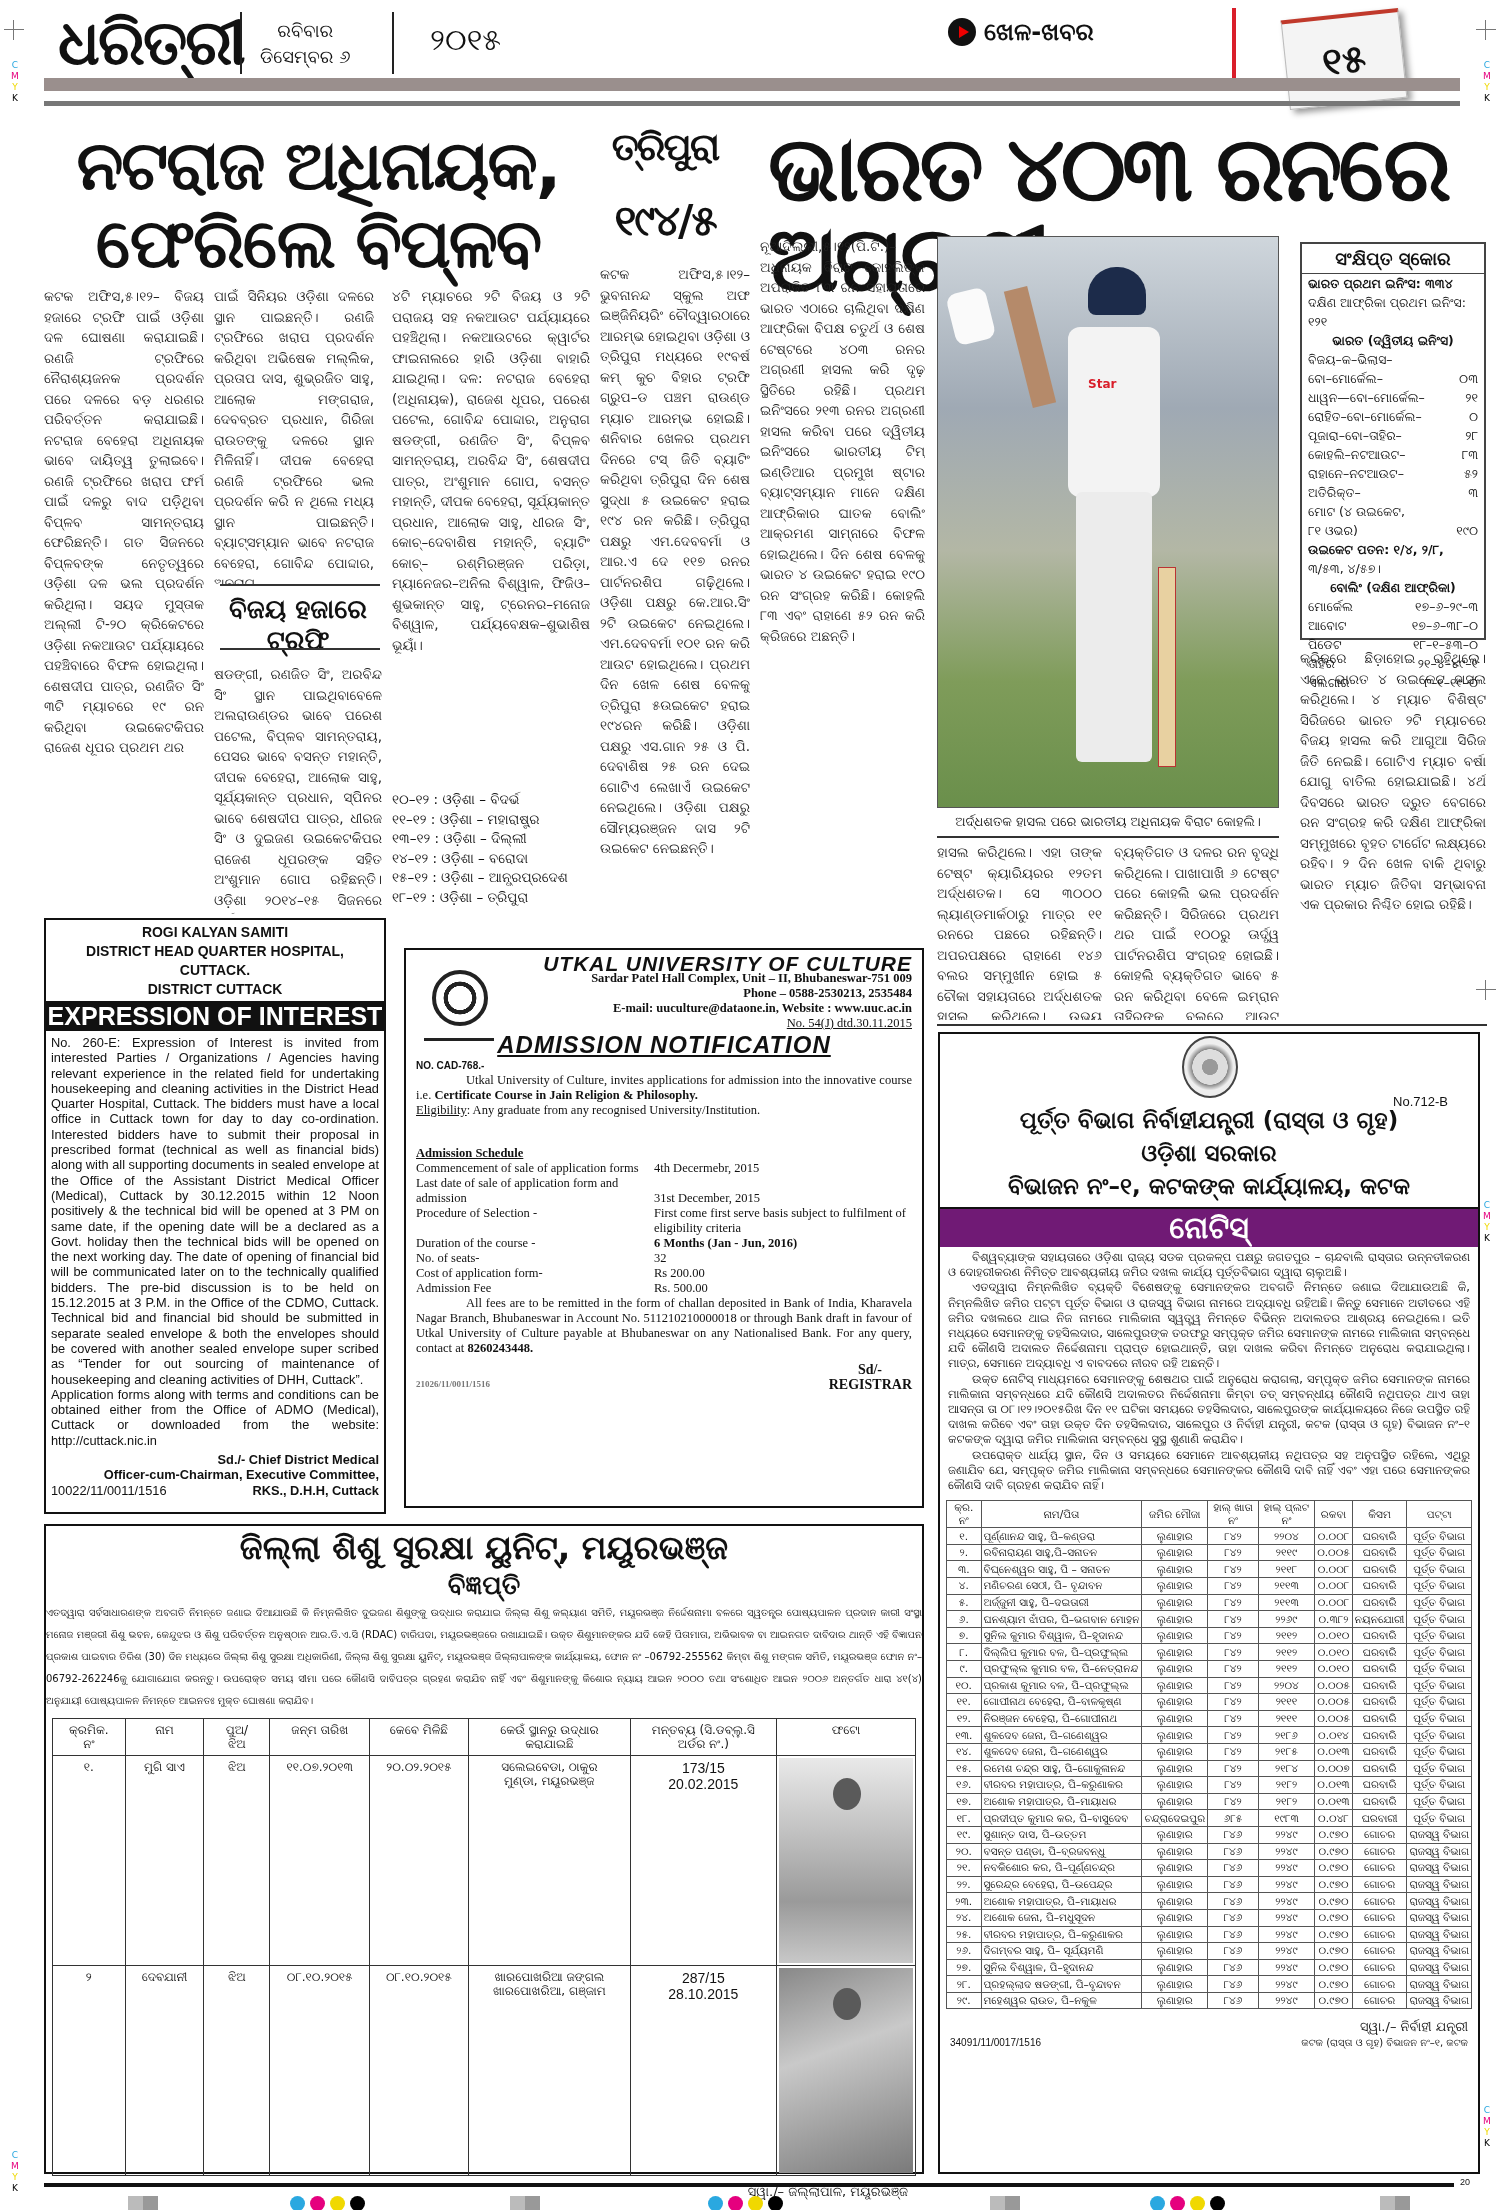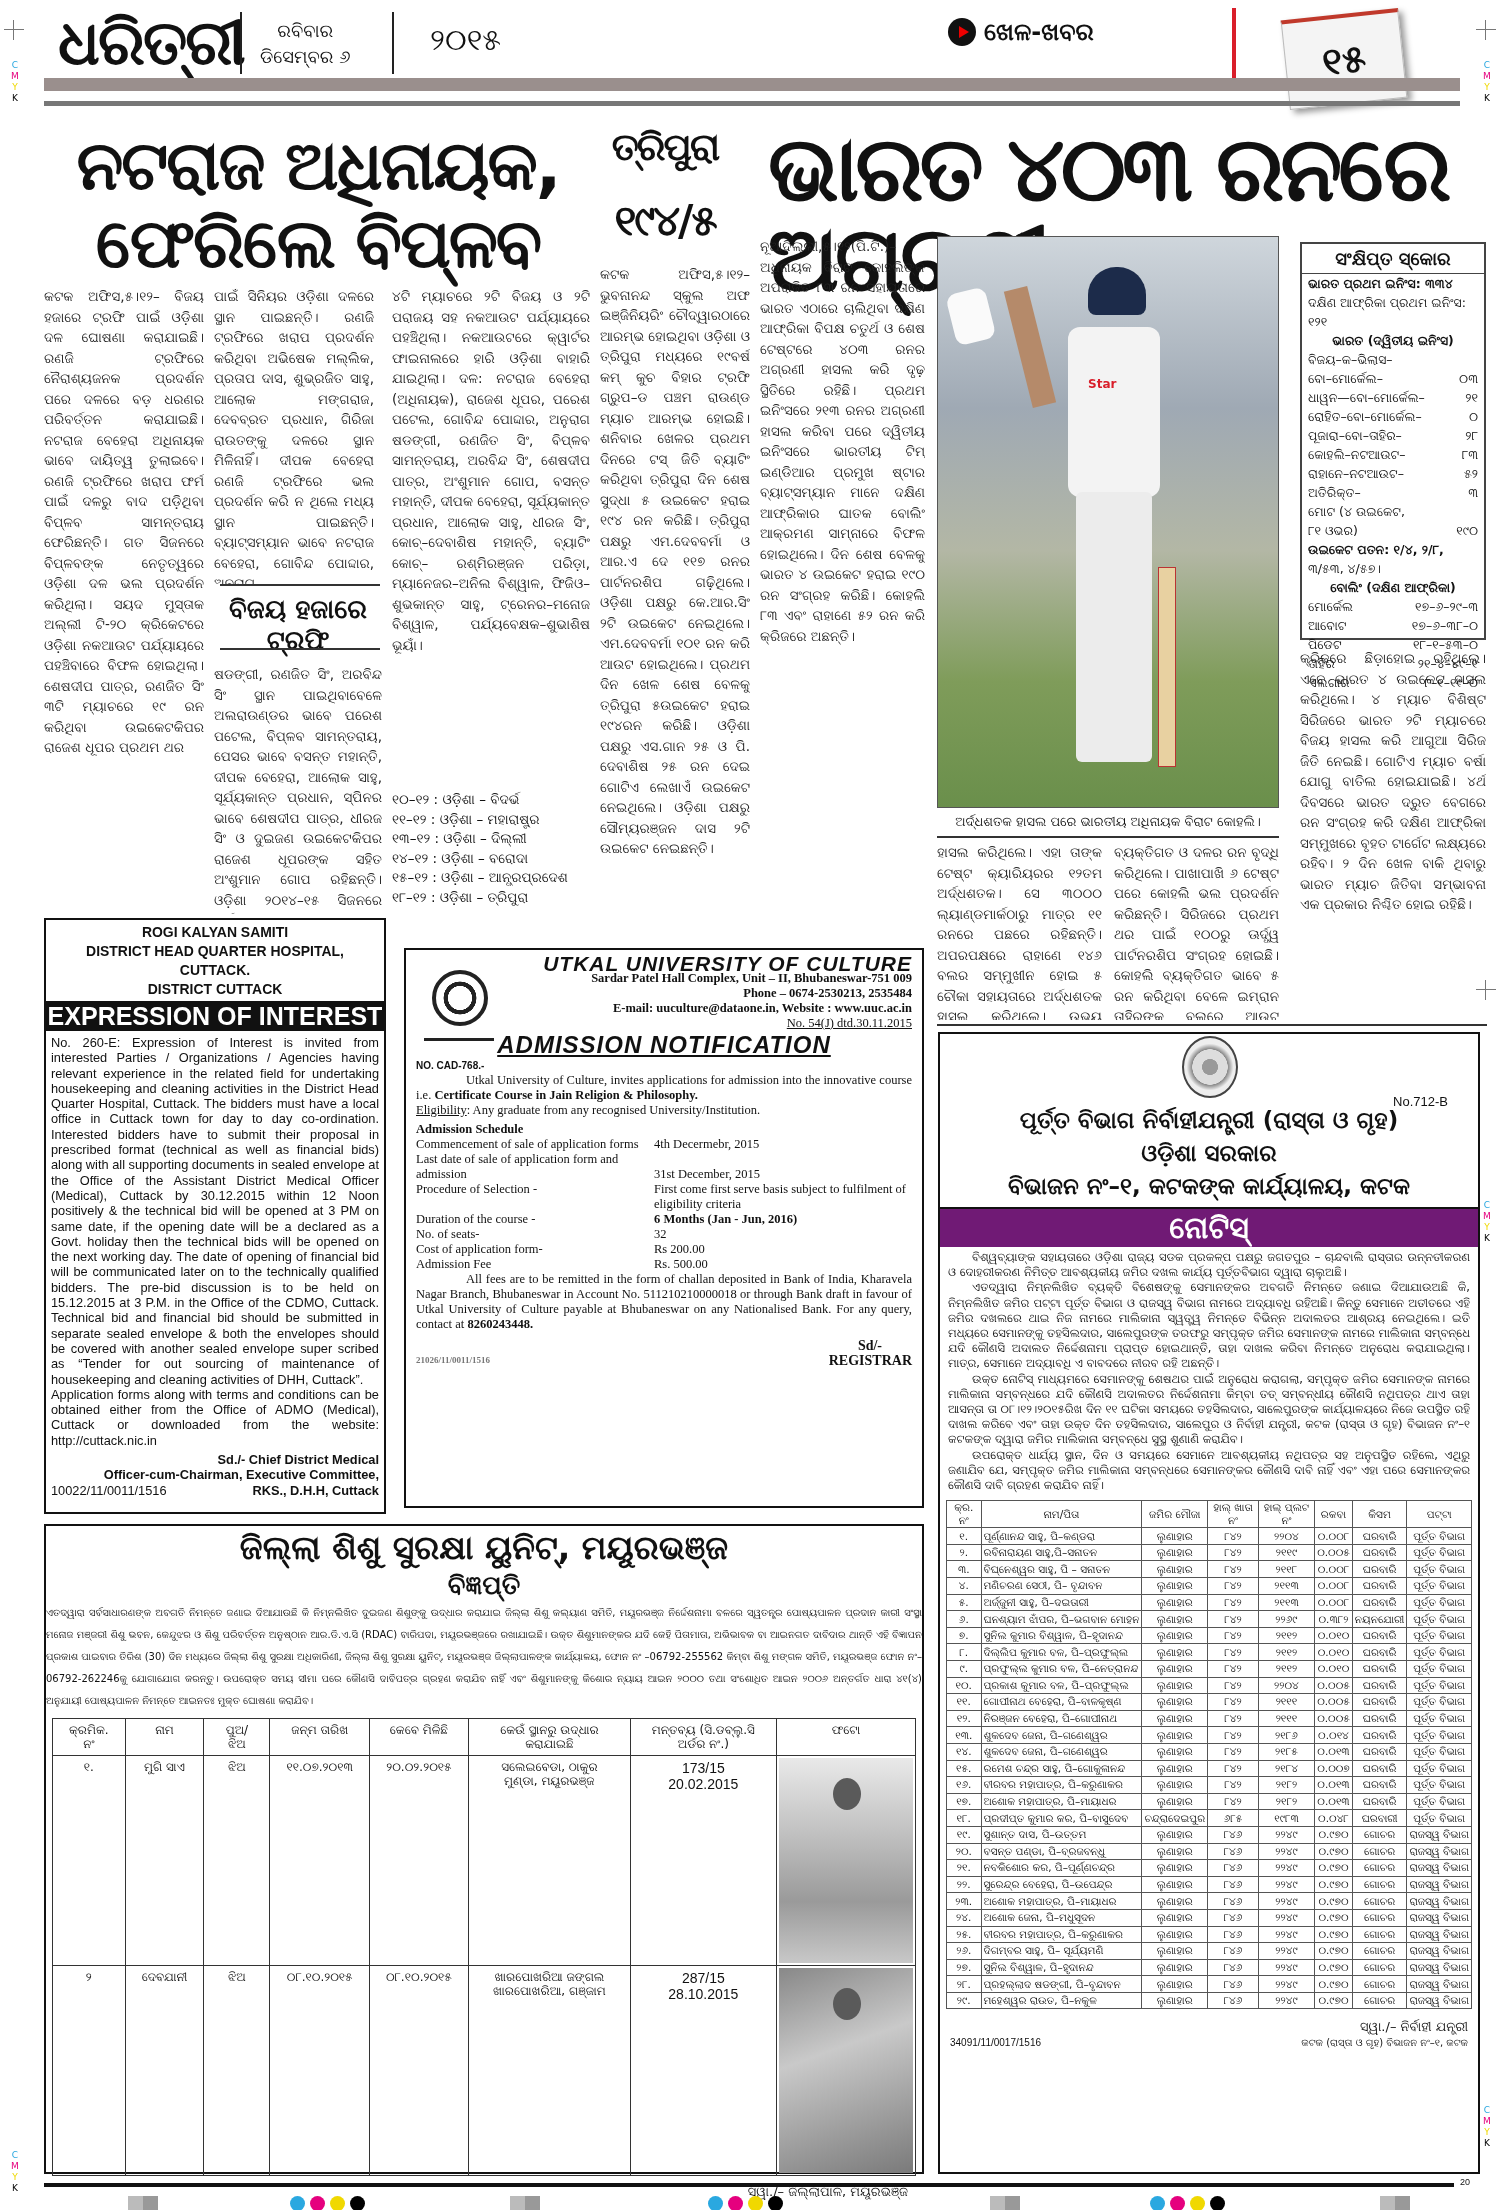--- a/index.html
+++ b/index.html
@@ -281,29 +281,29 @@
       </div>
   </div>
 </section>
 
 <section class="box uuc" style="left:404px;top:948px;width:520px;height:560px;padding:6px 10px">
   <div class="emblem"></div>
   <div class="emblem-line" style="top:88px;width:70px"></div>
   <div style="margin-left:120px;text-align:right">
     <div class="t">UTKAL UNIVERSITY OF CULTURE</div>
     <div style="font-weight:bold">Sardar Patel Hall Complex, Unit – II, Bhubaneswar-751 009</div>
-    <div style="font-weight:bold">Phone – 0674-2530213, 2535484</div>
+    <div style="font-weight:bold">Phone – 0588-2530213, 2535484</div>
     <div style="font-weight:bold">E-mail: uuculture@dataone.in, Website : www.uuc.ac.in</div>
     <div style="text-decoration:underline">No. 54(J) dtd.30.11.2015</div>
   </div>
   <div class="an">ADMISSION NOTIFICATION</div>
   <div style="font-family:'Liberation Sans',sans-serif;font-size:10px;font-weight:bold">NO. CAD-768.-</div>
   <div style="text-indent:50px;text-align:justify"><span>Utkal University of Culture, invites applications for admission into the innovative course i.e.</span> <b>Certificate Course in Jain Religion &amp; Philosophy.</b></div>
   <div><u>Eligibility</u><span>: Any graduate from any recognised University/Institution.</span></div>
-  <div style="margin-top:4px;font-weight:bold;">Admission Schedule</div>
+  <div style="margin-top:28px;font-weight:bold;text-decoration:underline">Admission Schedule</div>
   <div class="sch">
     <div>Commencement of sale of application forms</div>
       <div style="align-self:end">4th Decermebr, 2015</div>
     <div>Last date of sale of application form and admission</div>
       <div style="align-self:end">31st December, 2015</div>
     <div>Procedure of Selection -</div>
       <div>First come first serve basis subject to fulfilment of eligibility criteria</div>
     <div>Duration of the course -</div>
       <div style="font-weight:bold">6 Months (Jan - Jun, 2016)</div>
     <div>No. of seats-</div>

